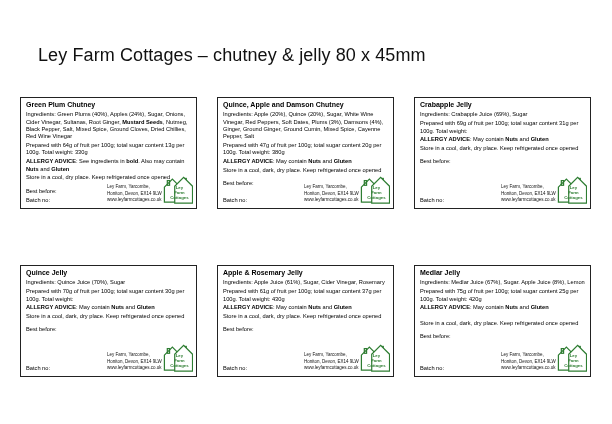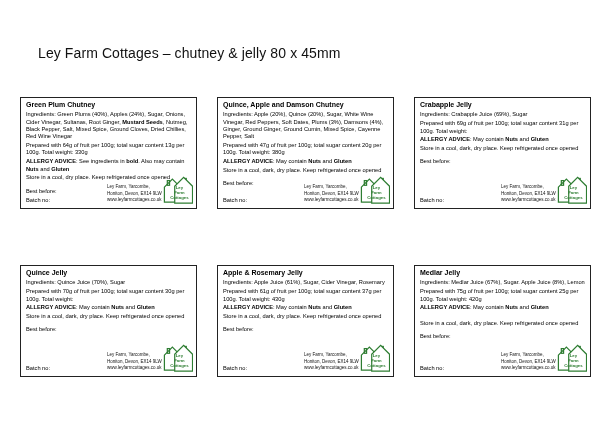--- a/index.html
+++ b/index.html
@@ -15,21 +15,21 @@
   .page {
     position: relative;
     width: 612px;
     height: 424px;
     background: #ffffff;
   }
   .page-title {
     position: absolute;
     left: 38px;
     top: 45px;
-    font-size: 14px;
+    font-size: 18px;
     font-weight: 400;
     color: #111;
     letter-spacing: 0.1px;
     margin: 0;
   }
   .labels-grid {
     position: absolute;
     left: 20px;
     top: 97px;
     display: grid;

